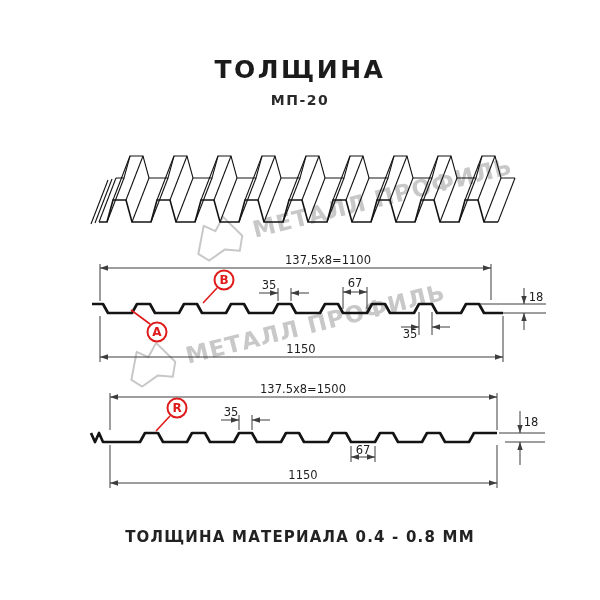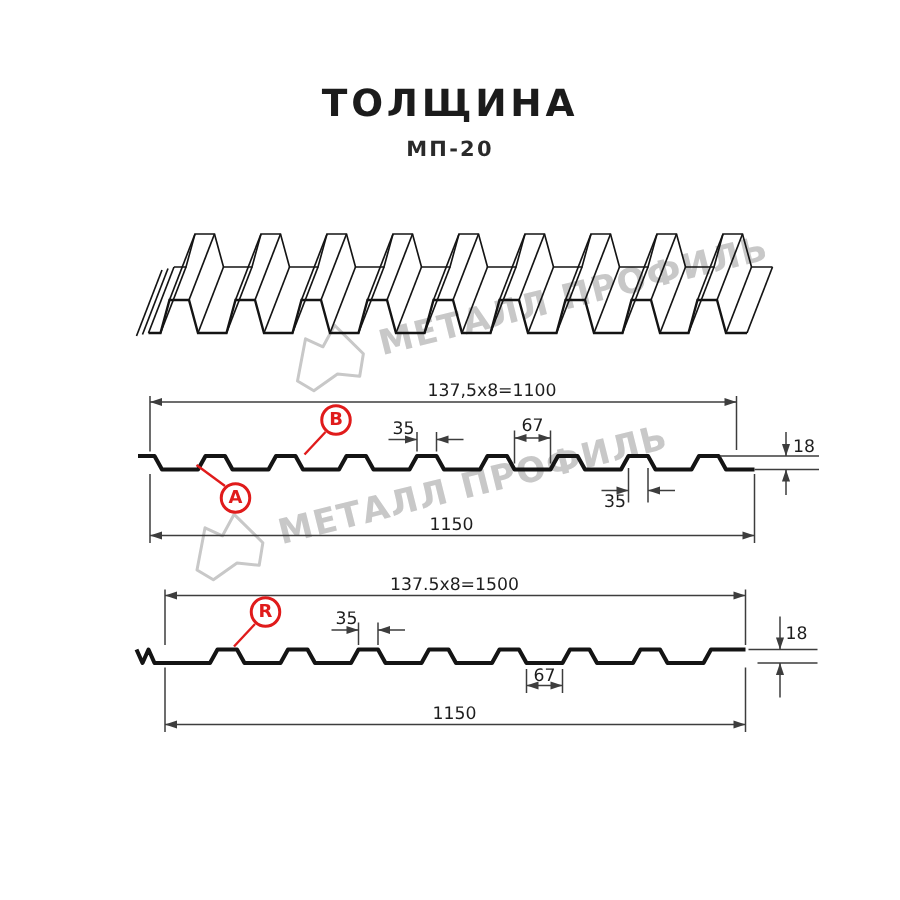--- a/index.html
+++ b/index.html
@@ -164,14 +164,15 @@
     <div class="circ" style="left:157px;top:332px;">A</div>
 
     <div class="t dim" style="left:303px;top:389px;">137.5x8=1500</div>
     <div class="t dim" style="left:231px;top:412px;">35</div>
     <div class="t dim" style="left:531px;top:422px;">18</div>
     <div class="t dim" style="left:363px;top:450px;">67</div>
     <div class="t dim" style="left:303px;top:475px;">1150</div>
 
     <div class="circ" style="left:177px;top:408px;">R</div>
 
+    <div class="t footer" style="left:300px;top:537px;">ТОЛЩИНА МАТЕРИАЛА 0.4 - 0.8 ММ</div>
   </div>
 </div>
 
 </body></html>

